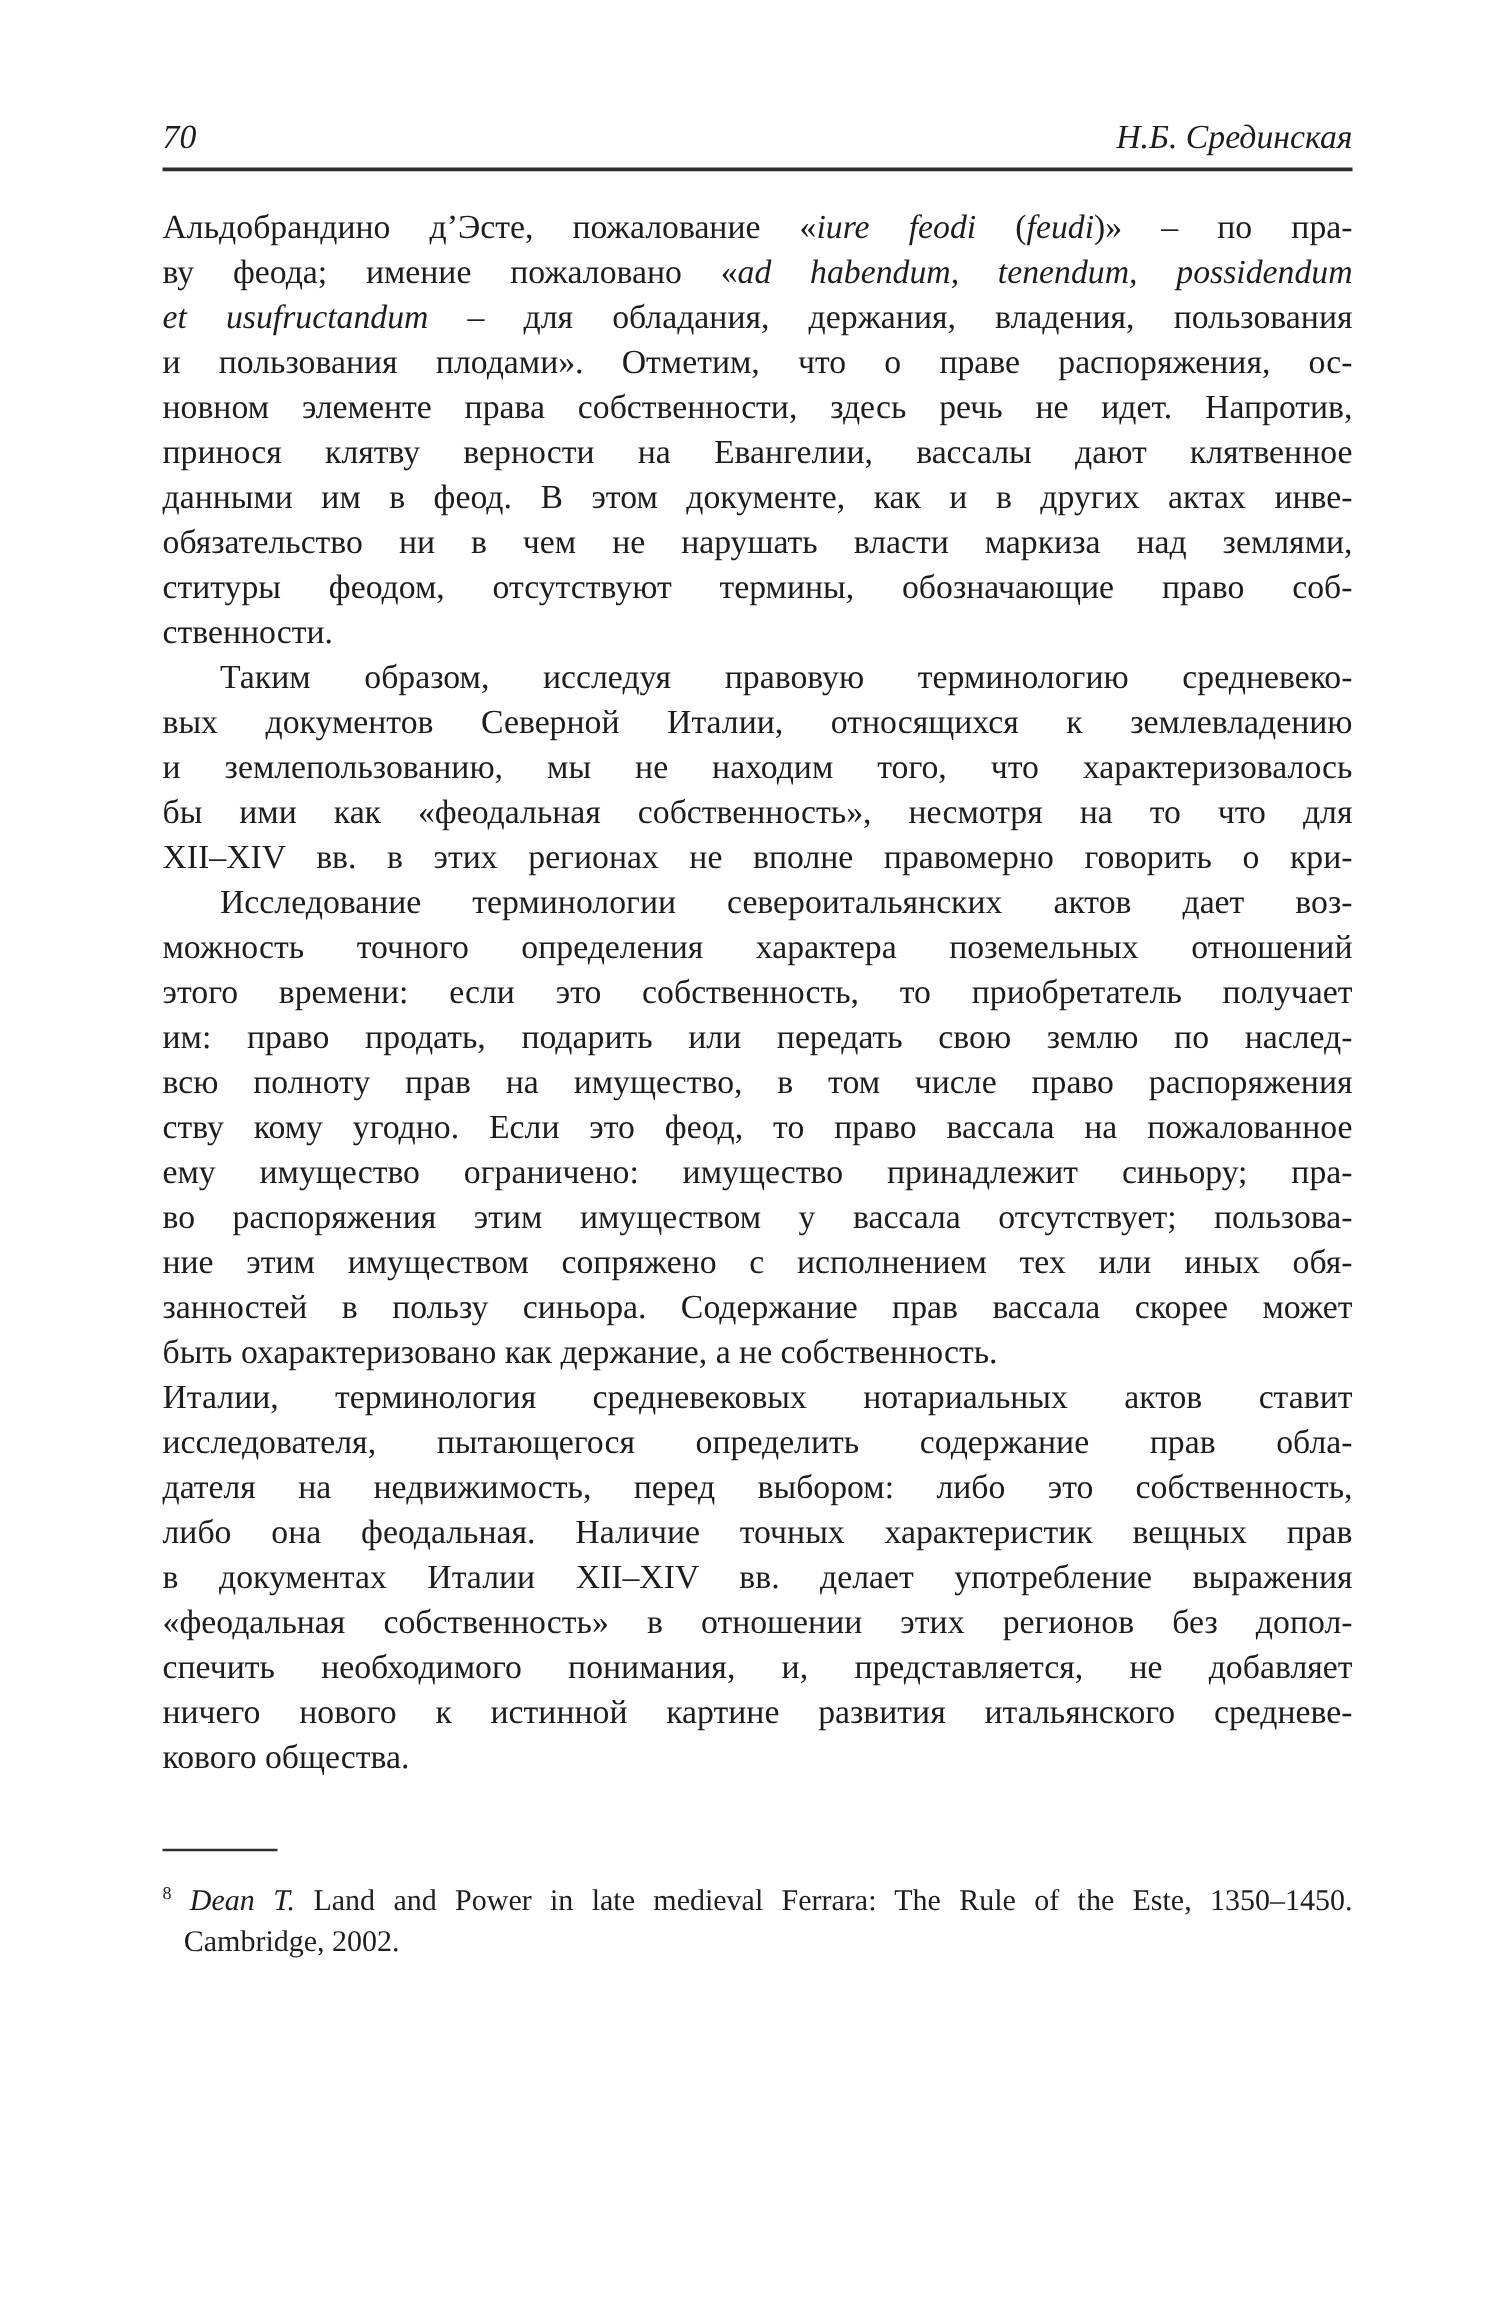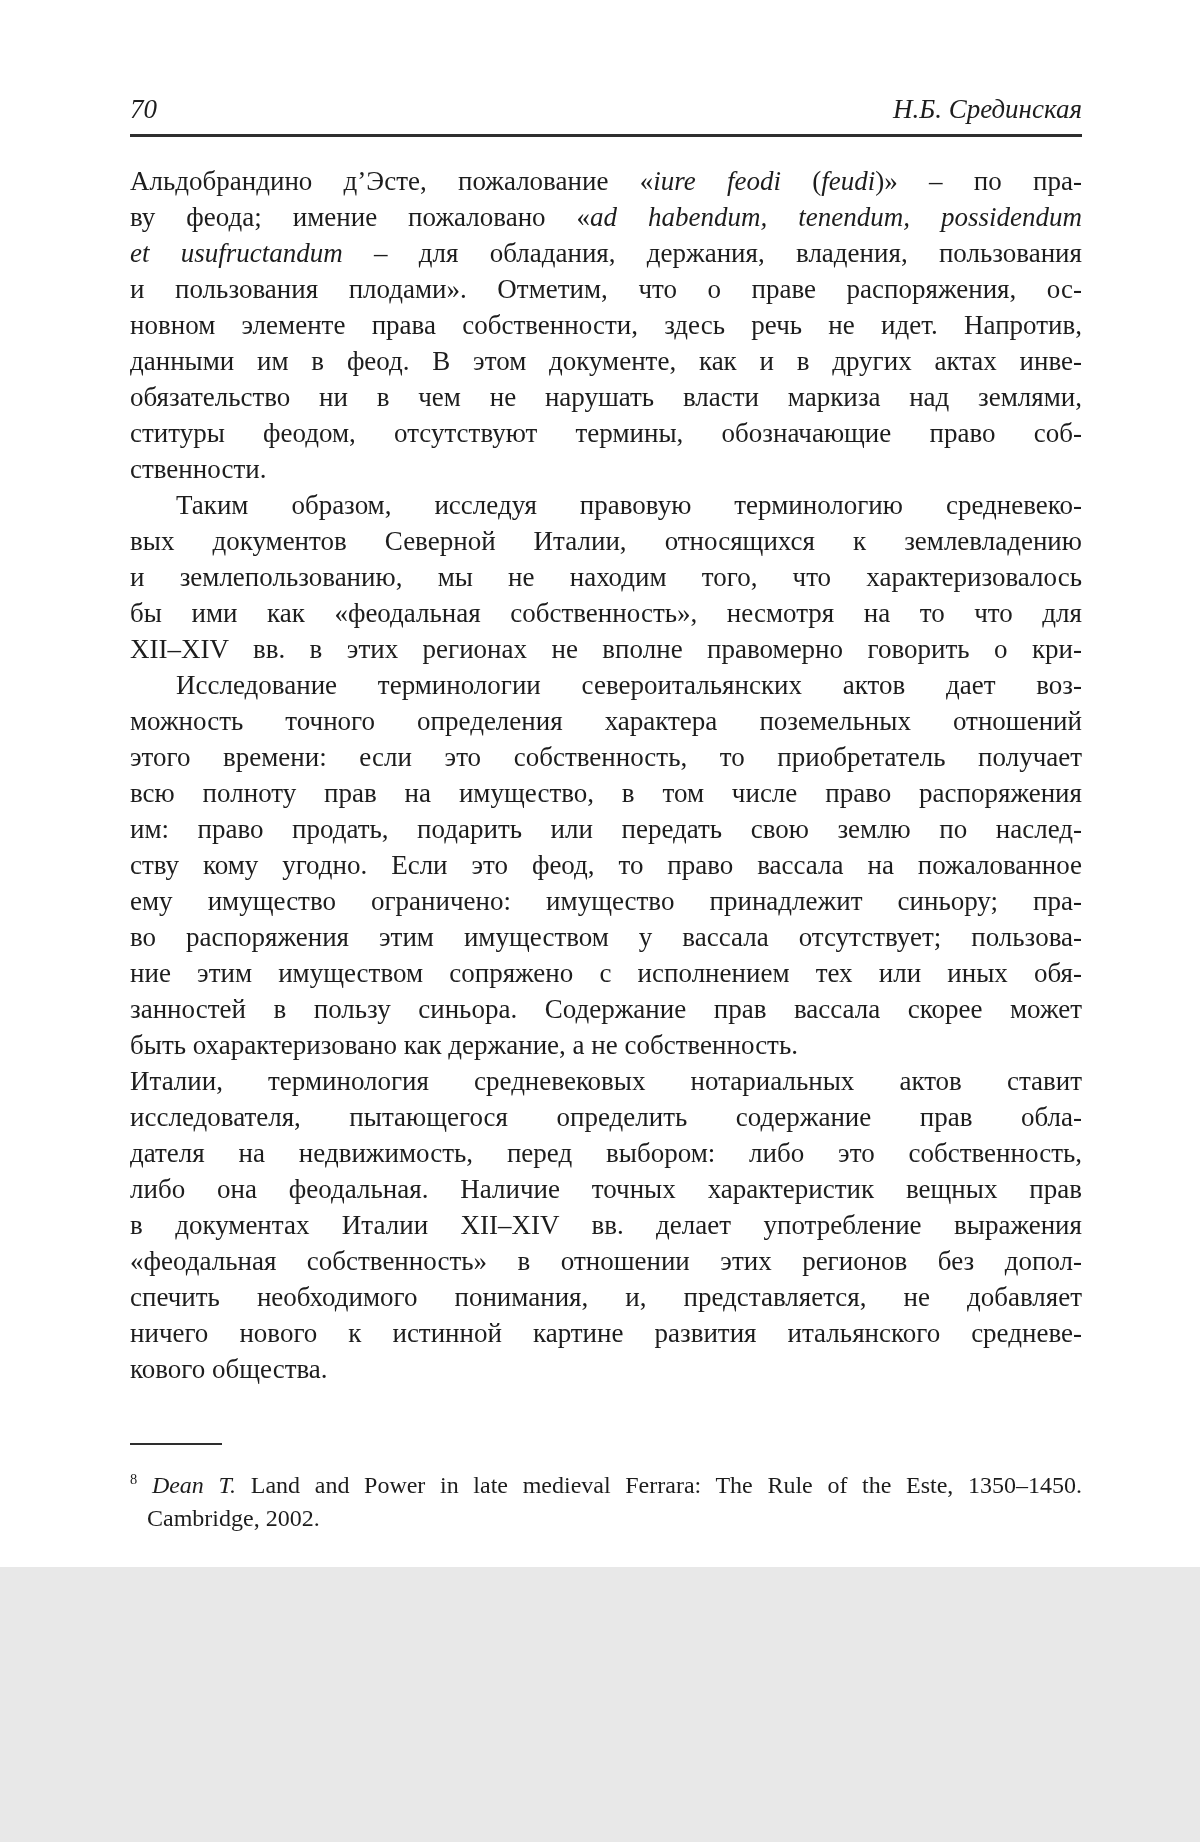--- a/index.html
+++ b/index.html
@@ -1,19 +1,19 @@
 <!DOCTYPE html>
 <html><head>
 <meta charset="utf-8">
 <style>
   html, body { margin: 0; padding: 0; background: #e8e8e8; }
   .page {
     position: relative;
     width: 1200px;
-    height: 1567px;
+    height: 1842px;
     margin: 0 auto;
     background: #ffffff;
     box-sizing: border-box;
     padding: 92px 118px 0 130px;
     font-family: "Liberation Serif", serif;
     color: #1d1d1d;
     overflow: hidden;
   }
   .running-header {
     position: relative;
@@ -61,38 +61,39 @@
     <span class="running-title">Н.Б. Срединская</span>
   </header>
   <div class="header-rule" style="background: rgb(46, 46, 46);"></div>
   <main class="body-text" id="body-text">
       <div class="para">
         <div class="line"><span>Альдобрандино д’Эсте, пожалование «</span><span class="it">iure feodi</span><span> (</span><span class="it">feudi</span><span>)» – по пра-</span></div>
         <div class="line"><span>ву феода; имение пожаловано «</span><span class="it">ad habendum, tenendum, possidendum</span></div>
         <div class="line"><span class="it">et usufructandum</span><span> – для обладания, держания, владения, пользования</span></div>
         <div class="line"><span>и пользования плодами». Отметим, что о праве распоряжения, ос-</span></div>
         <div class="line"><span>новном элементе права собственности, здесь речь не идет. Напротив,</span></div>
+        <div class="line"><span>принося клятву верности на Евангелии, вассалы дают клятвенное</span></div>
         <div class="line"><span>данными им в феод. В этом документе, как и в других актах инве-</span></div>
         <div class="line"><span>обязательство ни в чем не нарушать власти маркиза над землями,</span></div>
         <div class="line"><span>ституры феодом, отсутствуют термины, обозначающие право соб-</span></div>
         <div class="line last"><span>ственности.</span></div>
       </div>
       <div class="para">
         <div class="line indent"><span>Таким образом, исследуя правовую терминологию средневеко-</span></div>
         <div class="line"><span>вых документов Северной Италии, относящихся к землевладению</span></div>
         <div class="line"><span>и землепользованию, мы не находим того, что характеризовалось</span></div>
         <div class="line"><span>бы ими как «феодальная собственность», несмотря на то что для</span></div>
         <div class="line"><span>XII–XIV вв. в этих регионах не вполне правомерно говорить о кри-</span></div>
       </div>
       <div class="para">
         <div class="line indent"><span>Исследование терминологии североитальянских актов дает воз-</span></div>
         <div class="line"><span>можность точного определения характера поземельных отношений</span></div>
         <div class="line"><span>этого времени: если это собственность, то приобретатель получает</span></div>
+        <div class="line"><span>им: право продать, подарить или передать свою землю по наслед-</span></div>
         <div class="line"><span>всю полноту прав на имущество, в том числе право распоряжения</span></div>
-        <div class="line"><span>им: право продать, подарить или передать свою землю по наслед-</span></div>
         <div class="line"><span>ству кому угодно. Если это феод, то право вассала на пожалованное</span></div>
         <div class="line"><span>ему имущество ограничено: имущество принадлежит синьору; пра-</span></div>
         <div class="line"><span>во распоряжения этим имуществом у вассала отсутствует; пользова-</span></div>
         <div class="line"><span>ние этим имуществом сопряжено с исполнением тех или иных обя-</span></div>
         <div class="line"><span>занностей в пользу синьора. Содержание прав вассала скорее может</span></div>
         <div class="line last"><span>быть охарактеризовано как держание, а не собственность.</span></div>
       </div>
       <div class="para">
         <div class="line"><span>Италии, терминология средневековых нотариальных актов ставит</span></div>
         <div class="line"><span>исследователя, пытающегося определить содержание прав обла-</span></div>

